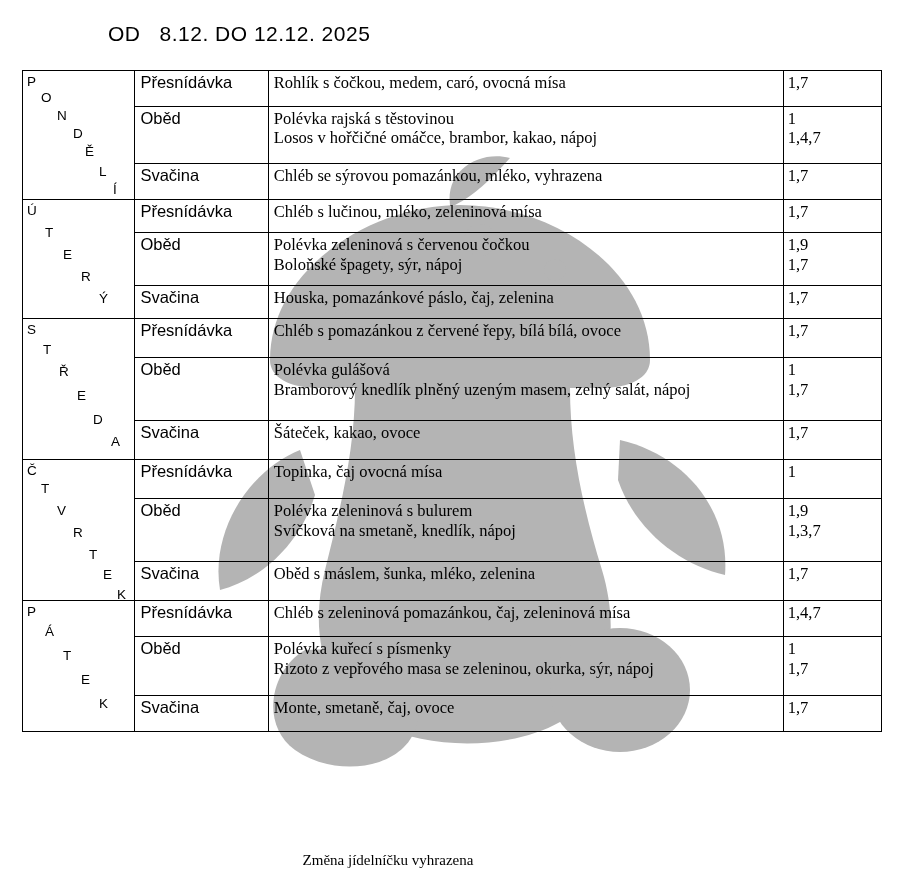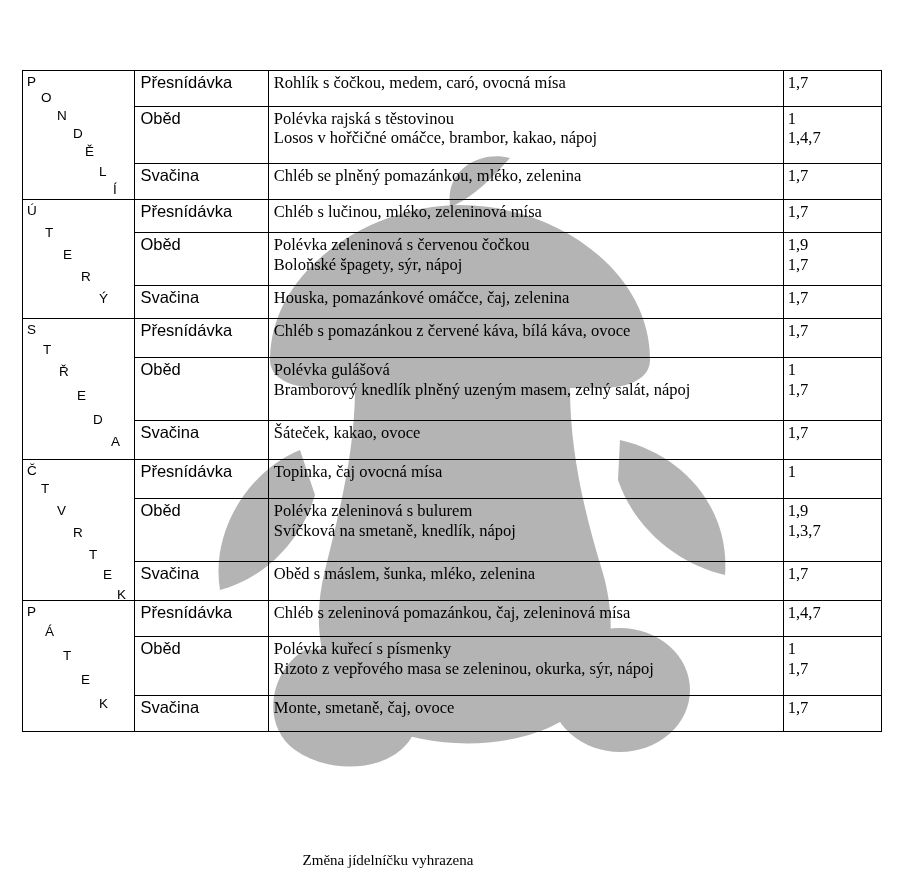--- a/index.html
+++ b/index.html
@@ -140,20 +140,21 @@
         <circle cx="330" cy="90" r="16"></circle>
         <circle cx="405" cy="120" r="11"></circle>
         <circle cx="190" cy="155" r="10"></circle>
         <circle cx="445" cy="175" r="9"></circle>
 
         <path d="M300 55 C295 20 330 0 360 8 C340 30 325 45 305 55 Z"></path>
       </g>
     </svg>
   </div>
 
+  <div class="header-title">OD   8.12. DO 12.12. 2025</div>
 
   <table class="menu-table">
     <colgroup>
       <col class="col-day">
       <col class="col-meal">
       <col class="col-desc">
       <col class="col-alg">
     </colgroup>
     <tbody>
 
@@ -175,21 +176,21 @@
       </tr>
       <tr>
         <td class="meal-cell">Oběd</td>
         <td class="desc-cell">Polévka rajská s těstovinou
 Losos v hořčičné omáčce, brambor, kakao, nápoj</td>
         <td class="alg-cell">1
 1,4,7</td>
       </tr>
       <tr>
         <td class="meal-cell">Svačina</td>
-        <td class="desc-cell">Chléb se plněný pomazánkou, mléko, zelenina</td>
+        <td class="desc-cell">Chléb se sýrovou pomazánkou, mléko, vyhrazena</td>
         <td class="alg-cell">1,7</td>
       </tr>
 
       <tr>
         <td class="day-cell" rowspan="3">
           <div class="day-diag" style="height:118px;">
             <span style="left:4px;  top:4px;">Ú</span>
             <span style="left:22px; top:26px;">T</span>
             <span style="left:40px; top:48px;">E</span>
             <span style="left:58px; top:70px;">R</span>
@@ -202,37 +203,37 @@
       </tr>
       <tr>
         <td class="meal-cell">Oběd</td>
         <td class="desc-cell">Polévka zeleninová s červenou čočkou
 Boloňské špagety, sýr, nápoj</td>
         <td class="alg-cell">1,9
 1,7</td>
       </tr>
       <tr>
         <td class="meal-cell">Svačina</td>
-        <td class="desc-cell">Houska, pomazánkové omáčce, čaj, zelenina</td>
+        <td class="desc-cell">Houska, pomazánkové páslo, čaj, zelenina</td>
         <td class="alg-cell">1,7</td>
       </tr>
 
       <tr>
         <td class="day-cell" rowspan="3">
           <div class="day-diag" style="height:140px;">
             <span style="left:4px;  top:4px;">S</span>
             <span style="left:20px; top:24px;">T</span>
             <span style="left:36px; top:46px;">Ř</span>
             <span style="left:54px; top:70px;">E</span>
             <span style="left:70px; top:94px;">D</span>
             <span style="left:88px; top:116px;">A</span>
           </div>
         </td>
         <td class="meal-cell">Přesnídávka</td>
-        <td class="desc-cell">Chléb s pomazánkou z červené káva, bílá káva, ovoce</td>
+        <td class="desc-cell">Chléb s pomazánkou z červené řepy, bílá bílá, ovoce</td>
         <td class="alg-cell">1,7</td>
       </tr>
       <tr>
         <td class="meal-cell">Oběd</td>
         <td class="desc-cell">Polévka gulášová
 Bramborový knedlík plněný uzeným masem, zelný salát, nápoj</td>
         <td class="alg-cell">1
 1,7</td>
       </tr>
       <tr>

